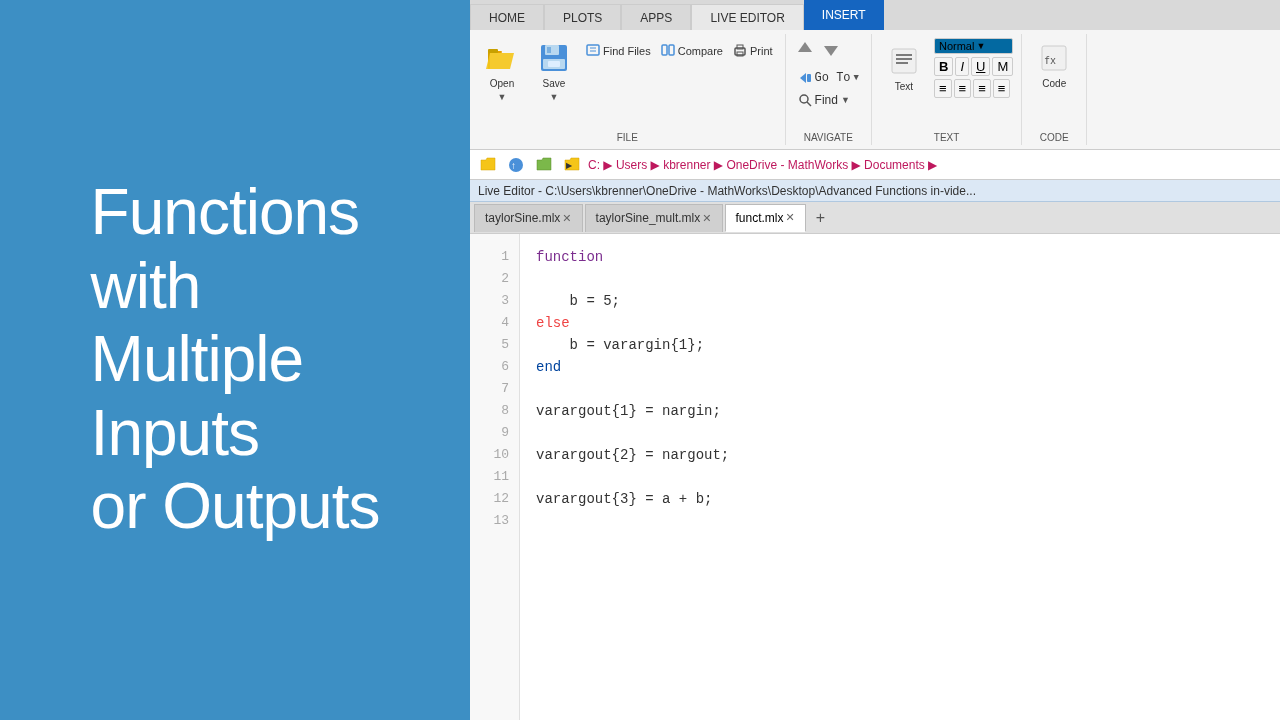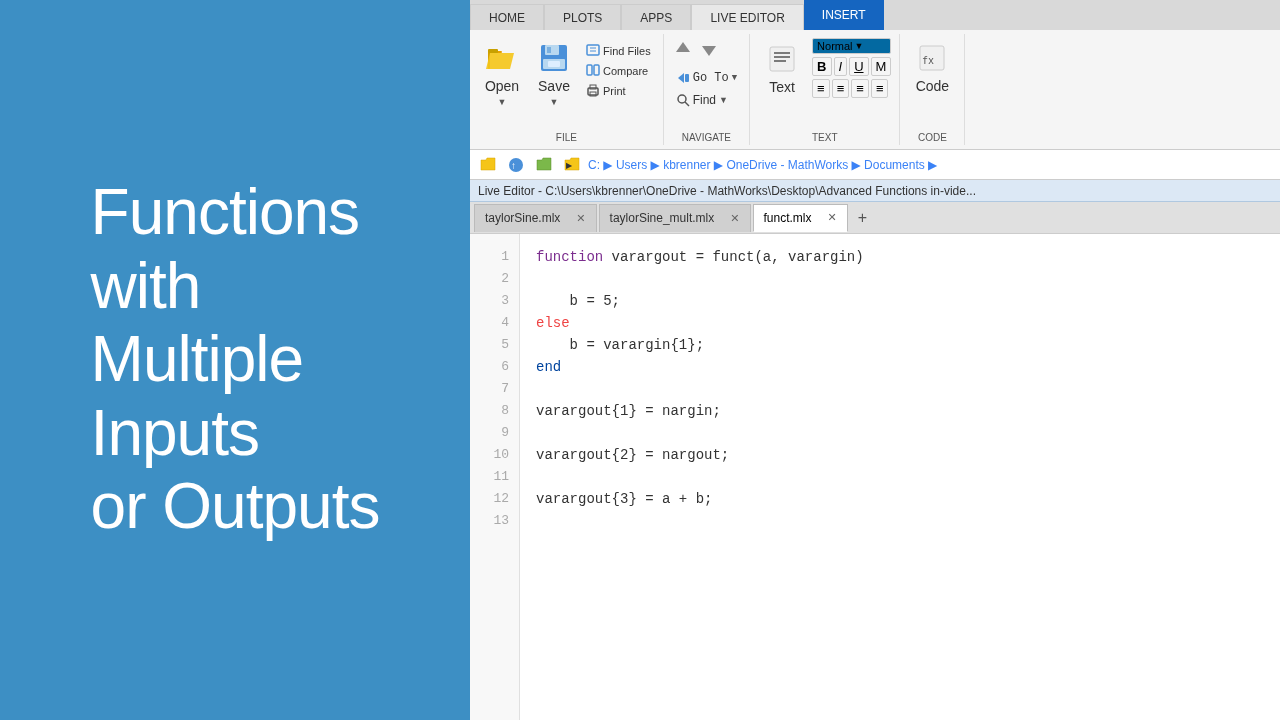--- a/index.html
+++ b/index.html
@@ -118,42 +118,42 @@
 
     .ribbon-btn-large .icon-area {
       width: 36px;
       height: 36px;
       display: flex;
       align-items: center;
       justify-content: center;
     }
 
     .ribbon-btn-large .btn-label {
-      font-size: 14px;
+      font-size: 10px;
       color: #333;
       text-align: center;
       line-height: 1.2;
       margin-top: 2px;
     }
 
     .ribbon-btn-small {
       display: flex;
       align-items: center;
       gap: 3px;
       cursor: pointer;
       padding: 2px 4px;
       font-size: 11px;
       color: #333;
       border-radius: 2px;
       white-space: nowrap;
     }
 
     .ribbon-small-col {
       display: flex;
-      flex-direction: column;
+      flex-direction: row;
       gap: 2px;
       justify-content: flex-start;
       padding-top: 4px;
     }
 
     
     .navigate-group-content {
       display: flex;
       flex-direction: column;
       gap: 2px;
@@ -182,21 +182,21 @@
     .folder-icon-btn {
       cursor: pointer;
       display: flex;
       align-items: center;
       padding: 1px 3px;
       border-radius: 2px;
     }
 
     .breadcrumb-path {
       font-size: 12px;
-      color: #3b82f6;
+      color: #be185d;
       display: flex;
       align-items: center;
       gap: 2px;
     }
 
     
     #status-bar {
       background: #dce8f5;
       border-bottom: 1px solid #b0c8e0;
       padding: 2px 8px;
@@ -222,21 +222,21 @@
       align-items: center;
       padding: 0 10px;
       height: 28px;
       font-size: 12px;
       color: #333;
       cursor: pointer;
       background: #d0d0d0;
       border: 1px solid #bbb;
       border-bottom: none;
       margin-right: 2px;
-      gap: 16px;
+      gap: 2px;
     }
     .editor-tab.active {
       background: white;
       color: #000;
       border-bottom: 1px solid white;
       z-index: 1;
     }
     .editor-tab .tab-close {
       font-size: 11px;
       color: #666;
@@ -535,21 +535,21 @@
         <div class="line-num">6</div>
         <div class="line-num">7</div>
         <div class="line-num">8</div>
         <div class="line-num">9</div>
         <div class="line-num">10</div>
         <div class="line-num">11</div>
         <div class="line-num">12</div>
         <div class="line-num">13</div>
       </div>
     <div id="code-content">
-    <div class="code-line"><span class="kw-function">function</span><span class="code-normal"> varargout = funct(a, varargin)</span></div>
+    <div class="code-line"><span class="kw-function">function</span></div>
         <div class="code-line">&nbsp;</div>
         <div class="code-line"><span class="code-normal">    b = 5;</span></div>
         <div class="code-line"><span class="kw-else">else</span></div>
         <div class="code-line"><span class="code-normal">    b = varargin{1};</span></div>
         <div class="code-line"><span class="kw-end">end</span></div>
         <div class="code-line">&nbsp;</div>
         <div class="code-line"><span class="code-normal">varargout{1} = nargin;</span></div>
         <div class="code-line">&nbsp;</div>
         <div class="code-line"><span class="code-normal">varargout{2} = nargout;</span></div>
         <div class="code-line">&nbsp;</div>

